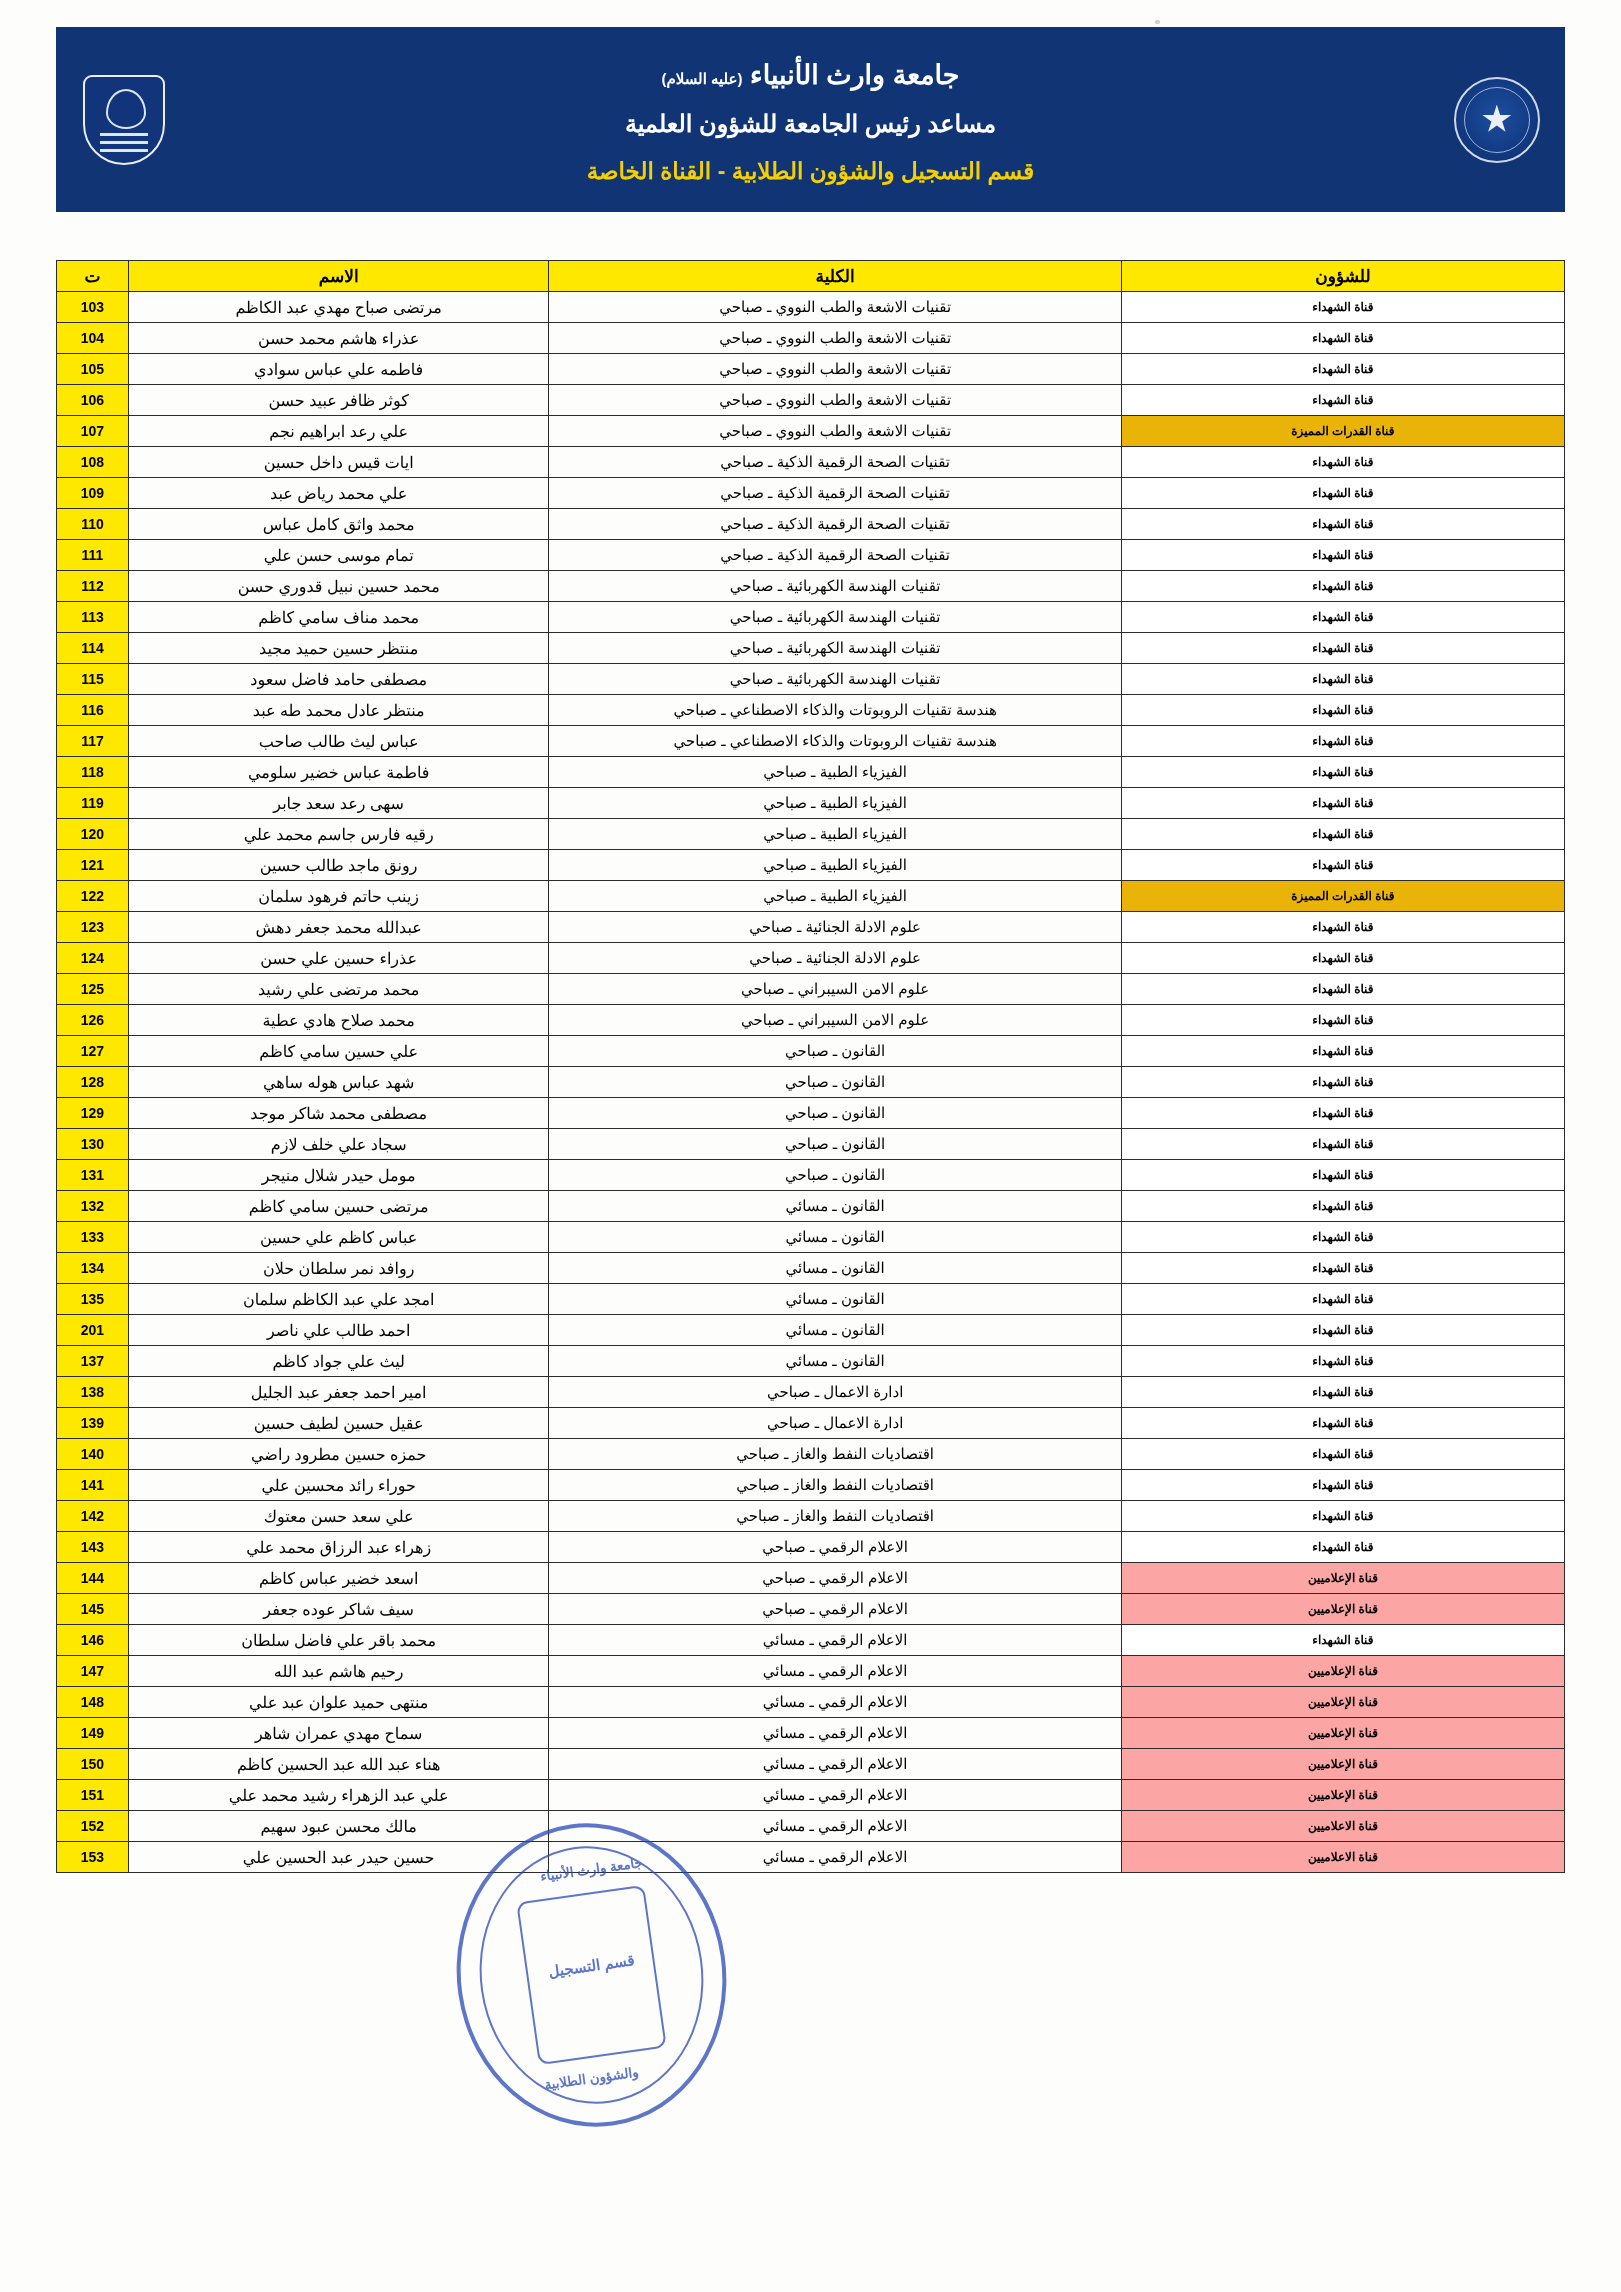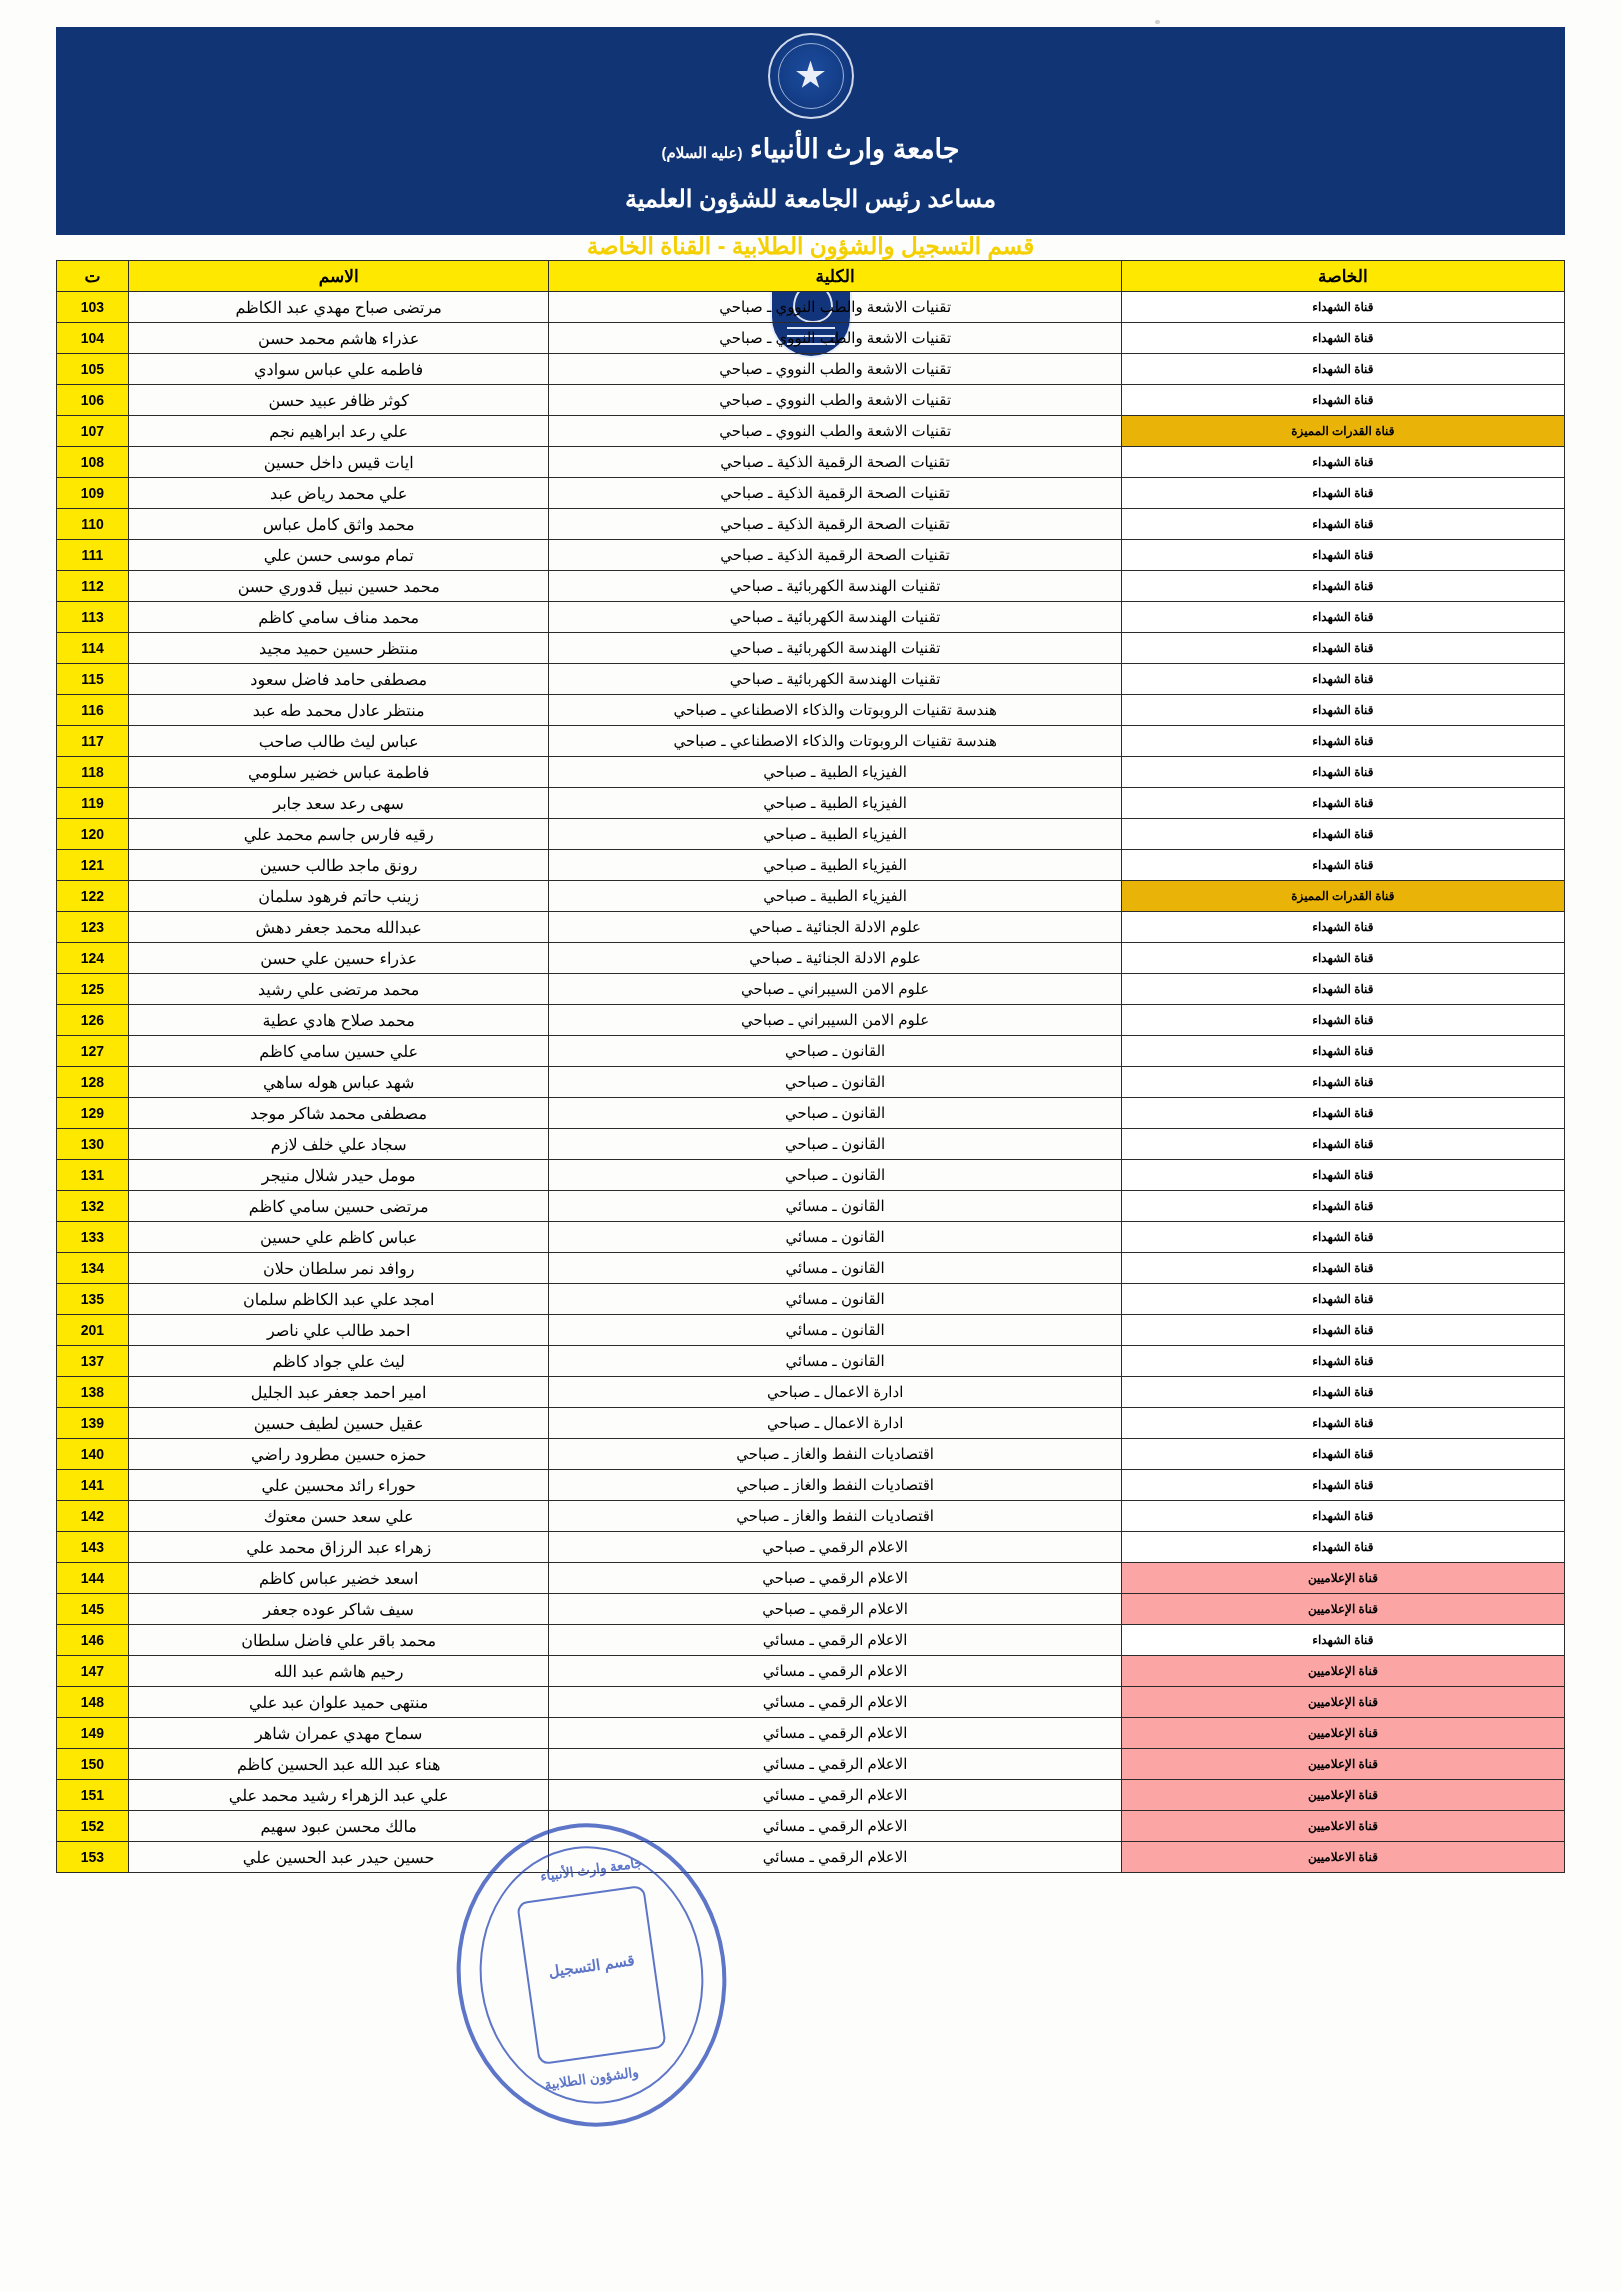--- a/index.html
+++ b/index.html
@@ -21,28 +21,27 @@
     background: #fdfdfb;
     overflow: hidden;
   }
 
   
   .header {
     position: absolute;
     top: 27px;
     right: 56px;
     left: 56px;
-    height: 208px;
+    height: 185px;
     background: #113475;
     display: flex;
     align-items: center;
     justify-content: space-between;
     box-sizing: border-box;
     padding: 0 19.7px;
-    flex-direction: column;
   }
   .header-center {
     flex: 1;
     text-align: center;
     line-height: 1.55;
     padding-top: 5.4px;
   }
   .h-line1 {
     color: #ffffff;
     font-size: 27px;
@@ -252,21 +251,21 @@
 
   <table class="main">
     <colgroup>
       <col class="c-chan">
       <col class="c-coll">
       <col class="c-name">
       <col class="c-num">
     </colgroup>
     <thead>
       <tr>
-        <th>الخاصة</th>
+        <th>للشؤون</th>
         <th>الكلية</th>
         <th>الاسم</th>
         <th>ت</th>
       </tr>
     </thead>
     <tbody id="tbody">
         <tr>
           <td class="chan chan-shuhada">قناة الشهداء</td>
           <td class="coll">تقنيات الاشعة والطب النووي ـ صباحي</td>
           <td class="name">مرتضى صباح مهدي عبد الكاظم</td>

